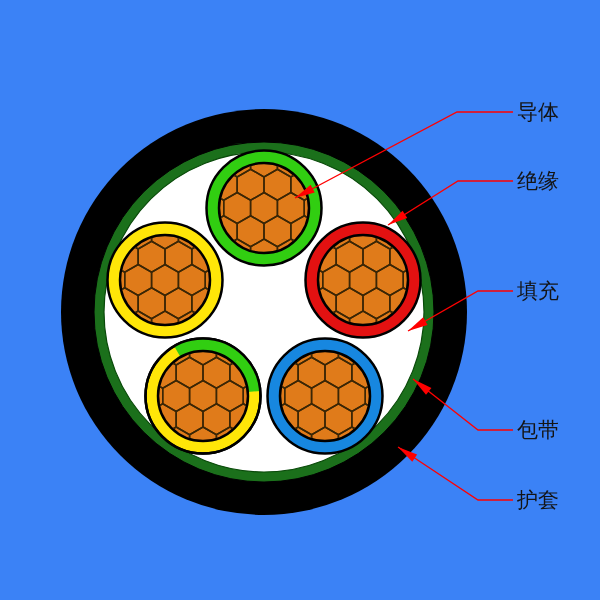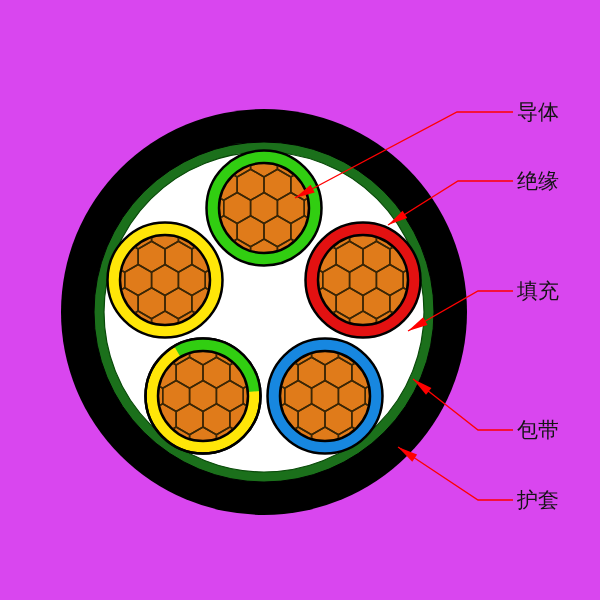--- a/index.html
+++ b/index.html
@@ -1,16 +1,16 @@
 <!DOCTYPE html>
 <html><head>
 <meta charset="utf-8">
 <style>
   html,body{margin:0;padding:0;background:#ffffff;}
-  .stage{position:relative;width:600px;height:600px;background:#d946ef;overflow:hidden;}
+  .stage{position:relative;width:600px;height:600px;background:#3b82f6;overflow:hidden;}
   svg{display:block;}
   text{font-family:"Liberation Serif","DejaVu Serif",serif;}
 </style>
 </head>
 <body>
 
 <div class="stage">
 <svg width="600" height="600" viewBox="0 0 600 600">
   <defs>
     <polygon id="hex" points="0,-15.5 13.42,-7.75 13.42,7.75 0,15.5 -13.42,7.75 -13.42,-7.75"></polygon>

